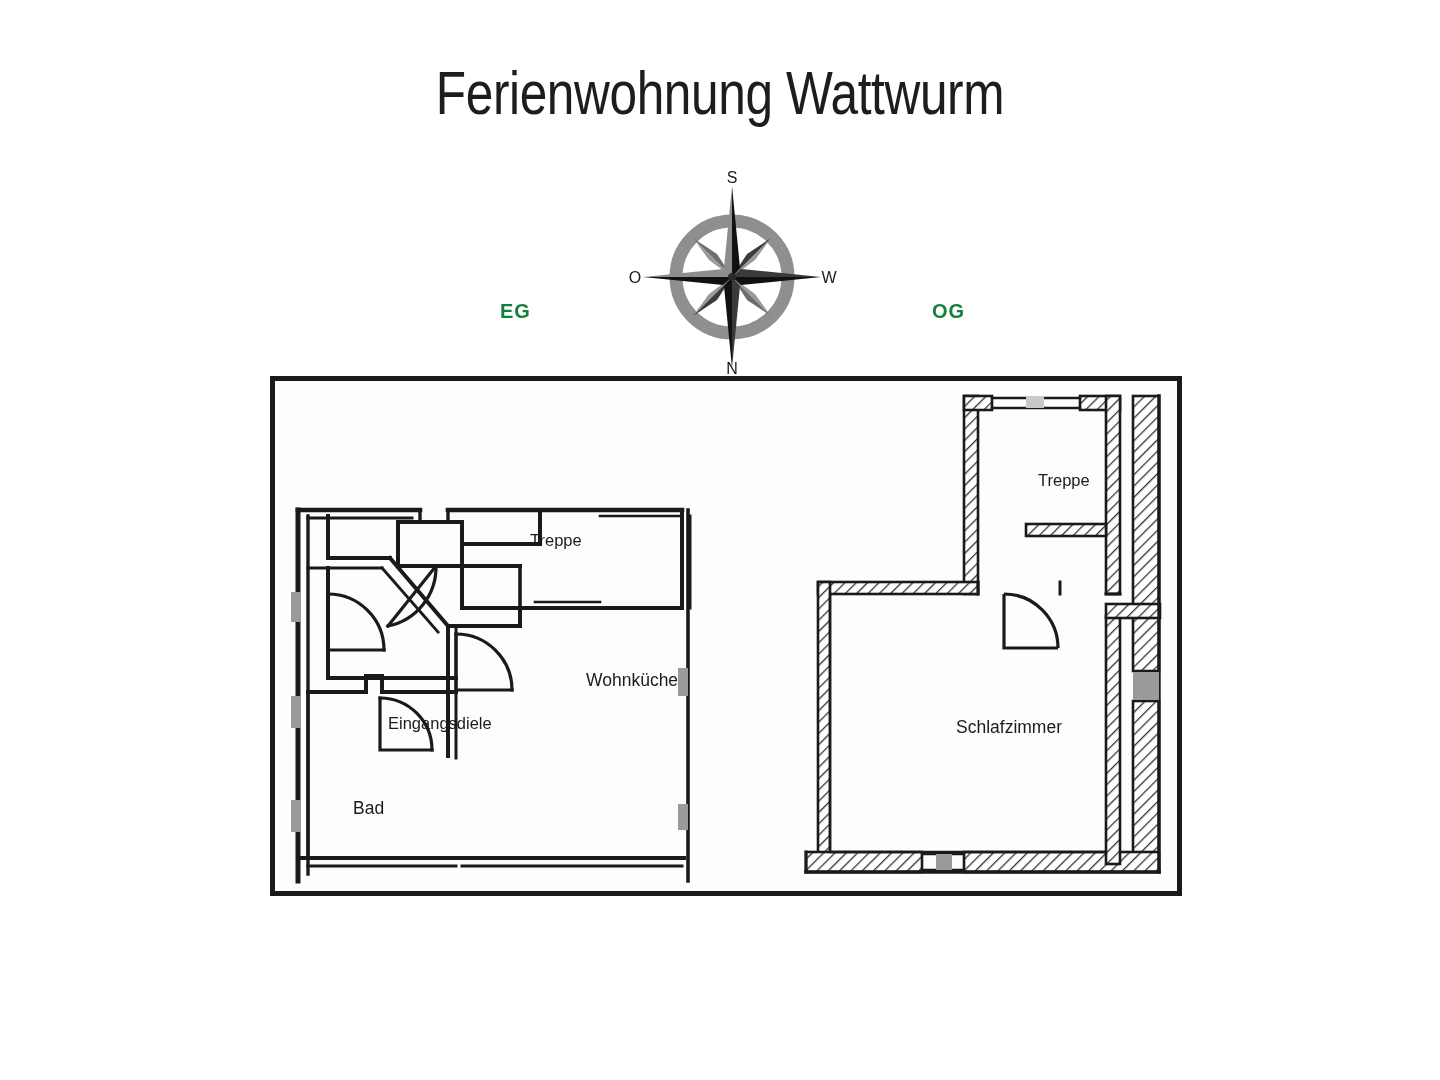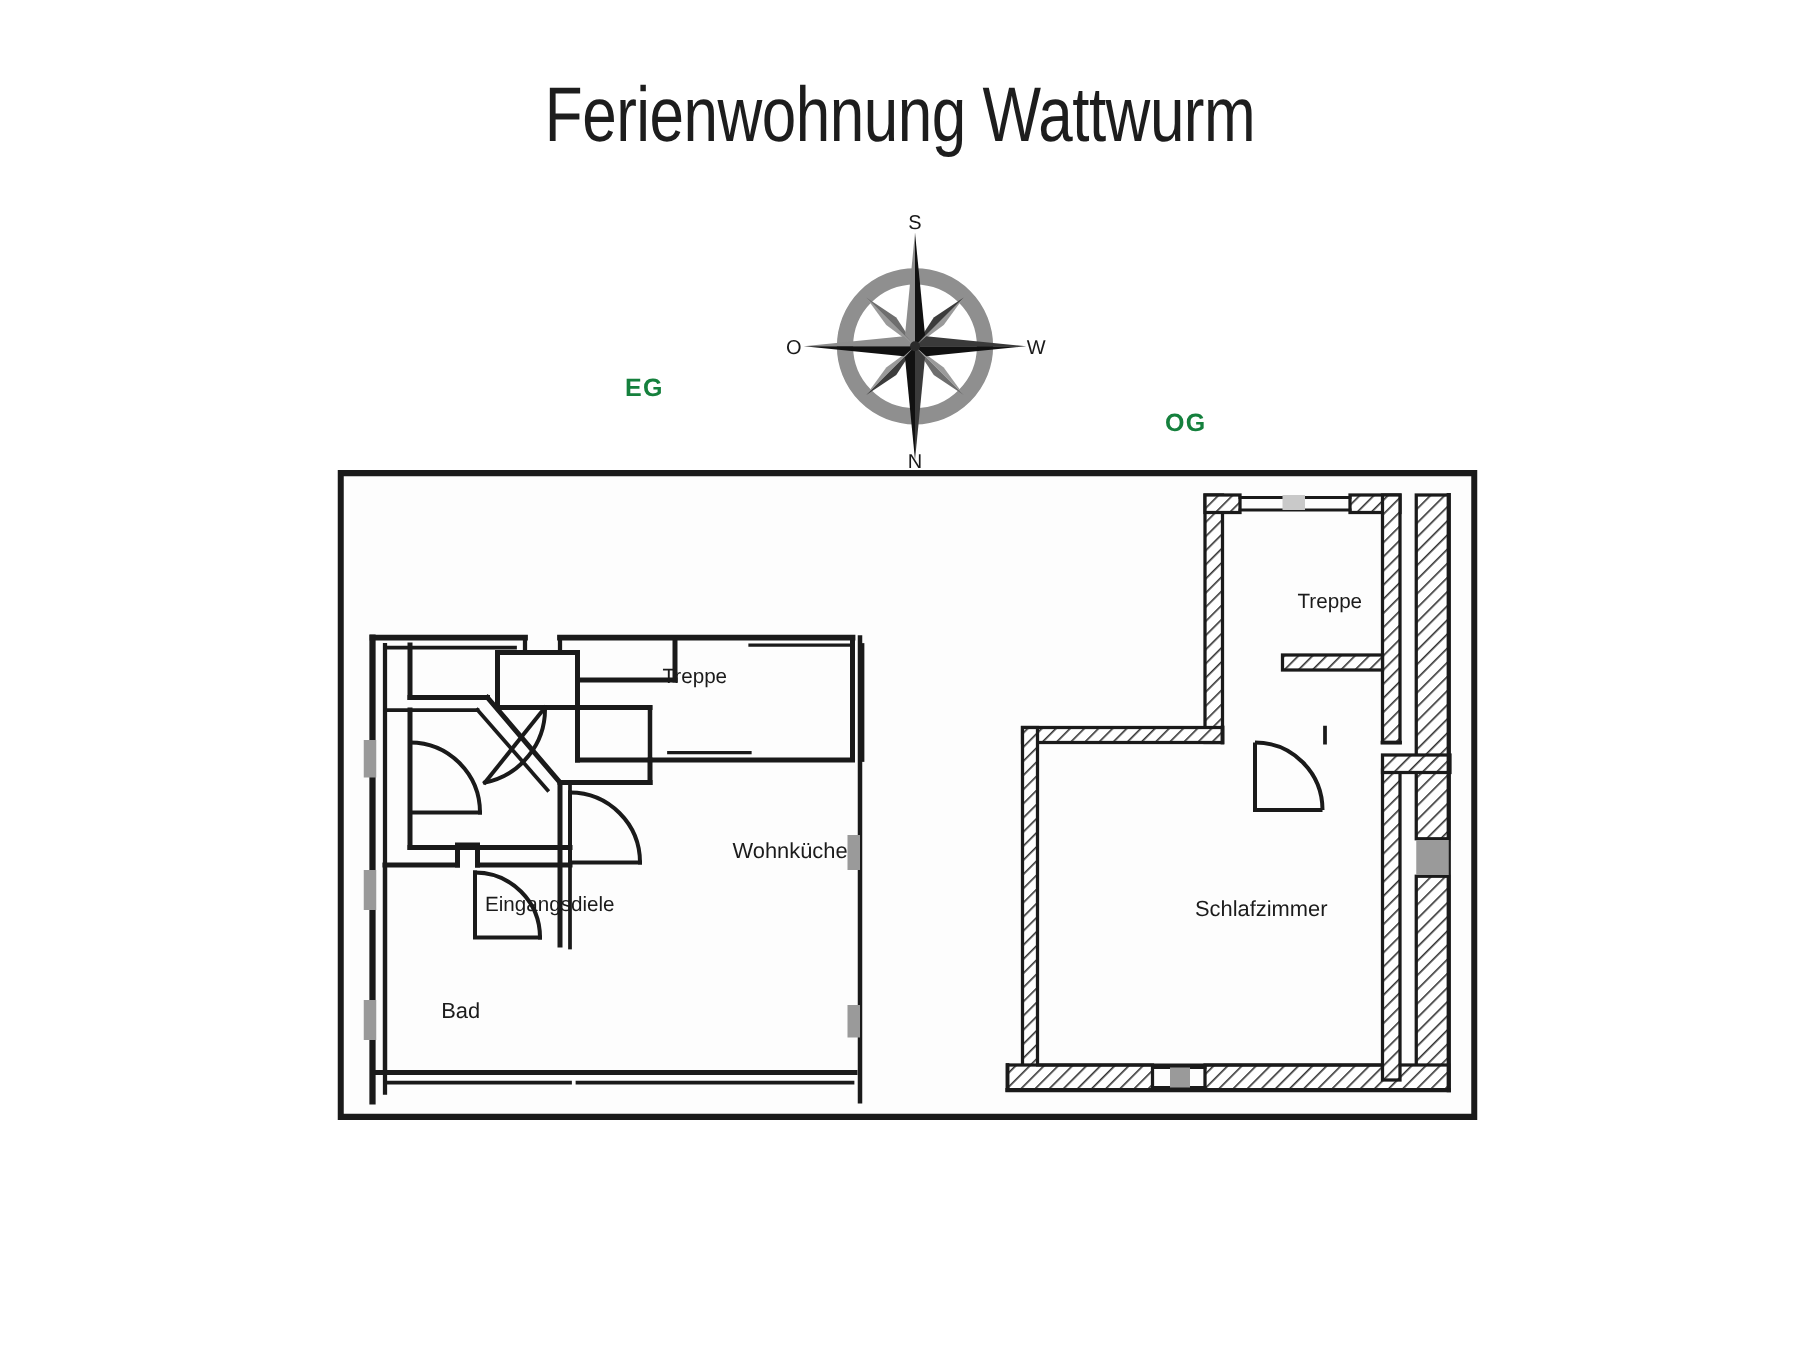--- a/index.html
+++ b/index.html
@@ -50,21 +50,21 @@
   
   .floor-label {
     position: absolute;
     font-family: "Liberation Sans", sans-serif;
     font-size: 20px;
     font-weight: 700;
     color: #15803d;
     letter-spacing: 1px;
   }
   #floor-label-eg { left: 500px; top: 300px; }
-  #floor-label-og { left: 932px; top: 300px; margin-top: 28px; }
+  #floor-label-og { left: 932px; top: 300px; }
   
   .plan-wrap {
     position: absolute;
     left: 270px;
     top: 376px;
     width: 912px;
     height: 520px;
   }
   .plan-wrap svg { display: block; }
   .rlabel {

